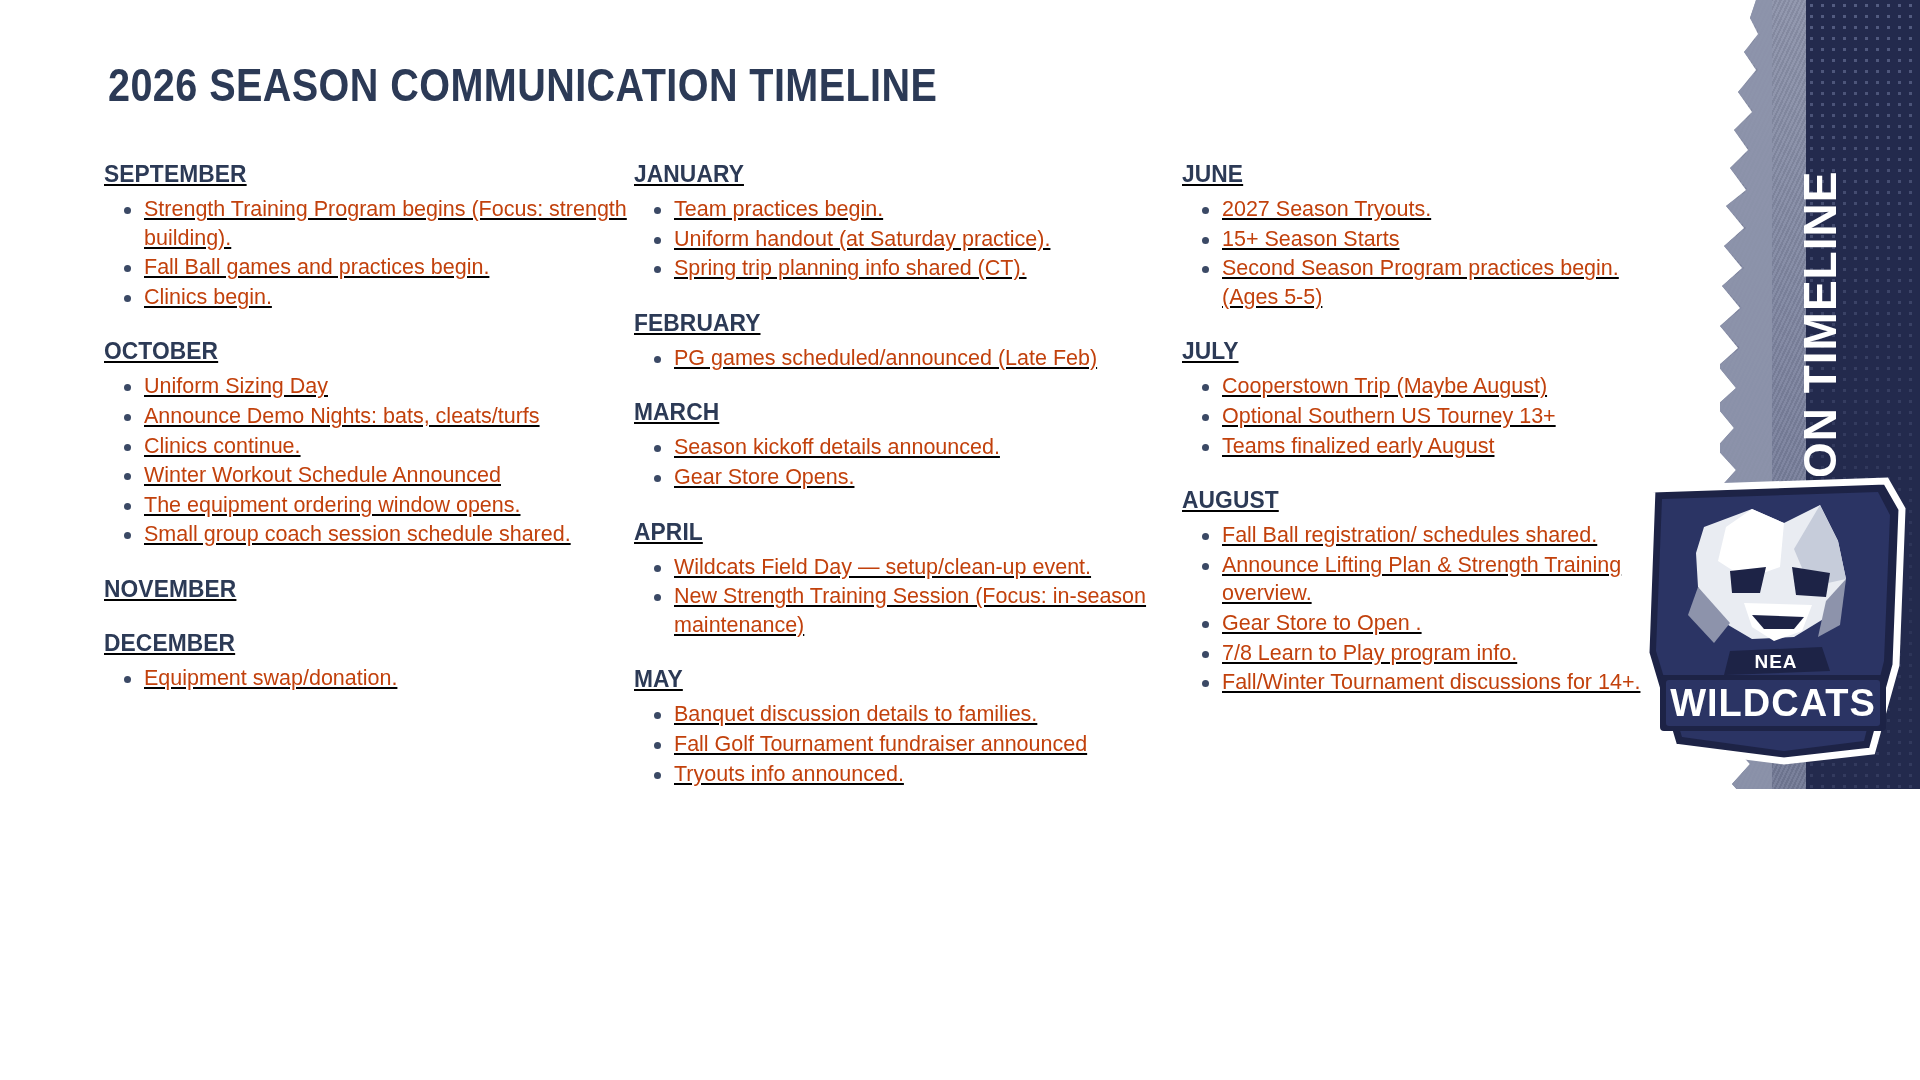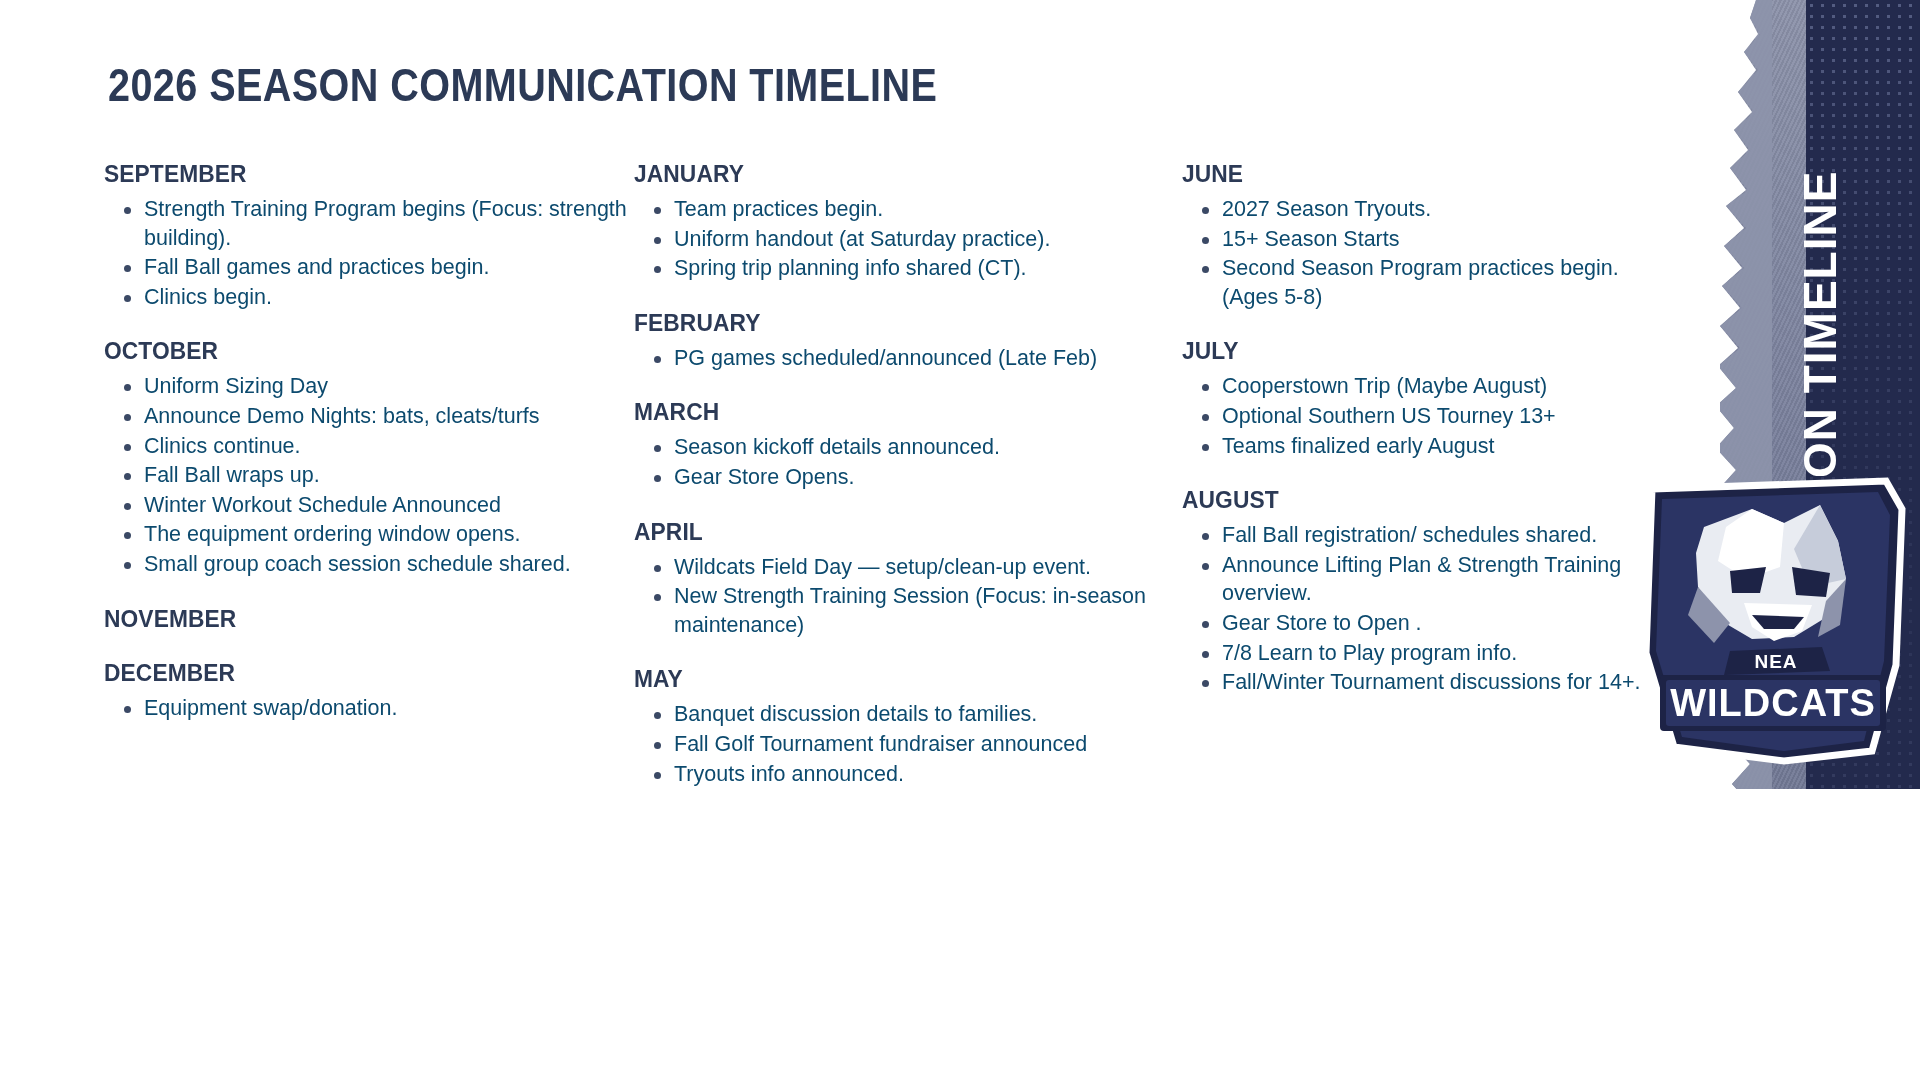--- a/index.html
+++ b/index.html
@@ -31,21 +31,21 @@
   }
 
   
   #columns {
     position:absolute;
     left:104px; top:160px;
     width:1600px;
     display:flex;
     align-items:flex-start;
   }
-  .col { flex:0 0 auto; }
+  .col { flex:0 0 auto;text-decoration:underline; }
   .col.c1 { width:530px; }
   .col.c2 { width:548px; }
   .col.c3 { width:470px; }
 
   .month-block { margin-bottom:26px; }
   .month-block:last-child { margin-bottom:0; }
 
   .month-head {
     font-family:"Liberation Sans", sans-serif;
     font-weight:700;
@@ -60,21 +60,21 @@
 
   ul.items {
     list-style:none;
     margin:0; padding:0;
   }
   ul.items > li {
     position:relative;
     padding-left:40px;
     font-size:21.5px;
     line-height:1.33;
-    color:#0c4a6e;
+    color:#c2410c;
     font-family:"Liberation Sans", sans-serif;
     font-weight:400;
     margin-bottom:1px;
   }
   ul.items > li::before {
     content:"";
     position:absolute;
     left:20px; top:12px;
     width:7px; height:7px;
     border-radius:50%;
@@ -171,21 +171,20 @@
             <li>Fall Ball games and practices begin.</li>
             <li>Clinics begin.</li>
           </ul>
         </div>
         <div class="month-block">
           <div class="month-head">OCTOBER</div>
           <ul class="items">
             <li>Uniform Sizing Day</li>
             <li>Announce Demo Nights: bats, cleats/turfs</li>
             <li>Clinics continue.</li>
-            <li>Fall Ball wraps up.</li>
             <li>Winter Workout Schedule Announced</li>
             <li>The equipment ordering window opens.</li>
             <li>Small group coach session schedule shared.</li>
           </ul>
         </div>
         <div class="month-block">
           <div class="month-head">NOVEMBER</div>
         </div>
         <div class="month-block">
           <div class="month-head">DECEMBER</div>
@@ -232,21 +231,21 @@
             <li>Open House event (pre-tryouts).</li>
           </ul>
         </div>
       </div>
     <div class="col c3">
         <div class="month-block">
           <div class="month-head">JUNE</div>
           <ul class="items">
             <li>2027 Season Tryouts.</li>
             <li>15+ Season Starts</li>
-            <li>Second Season Program practices begin. (Ages 5-8)</li>
+            <li>Second Season Program practices begin. (Ages 5-5)</li>
           </ul>
         </div>
         <div class="month-block">
           <div class="month-head">JULY</div>
           <ul class="items">
             <li>Cooperstown Trip (Maybe August)</li>
             <li>Optional Southern US Tourney 13+</li>
             <li>Teams finalized early August</li>
           </ul>
         </div>

